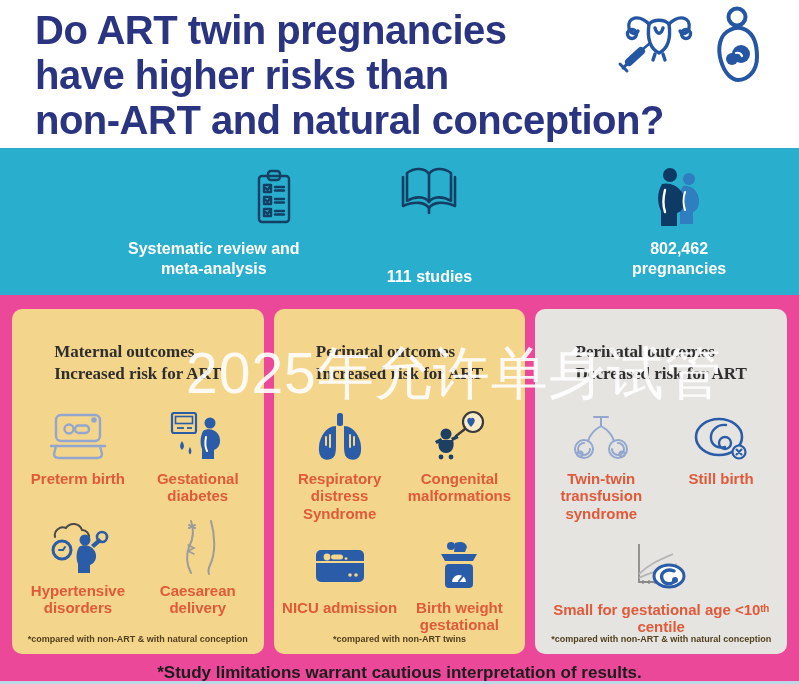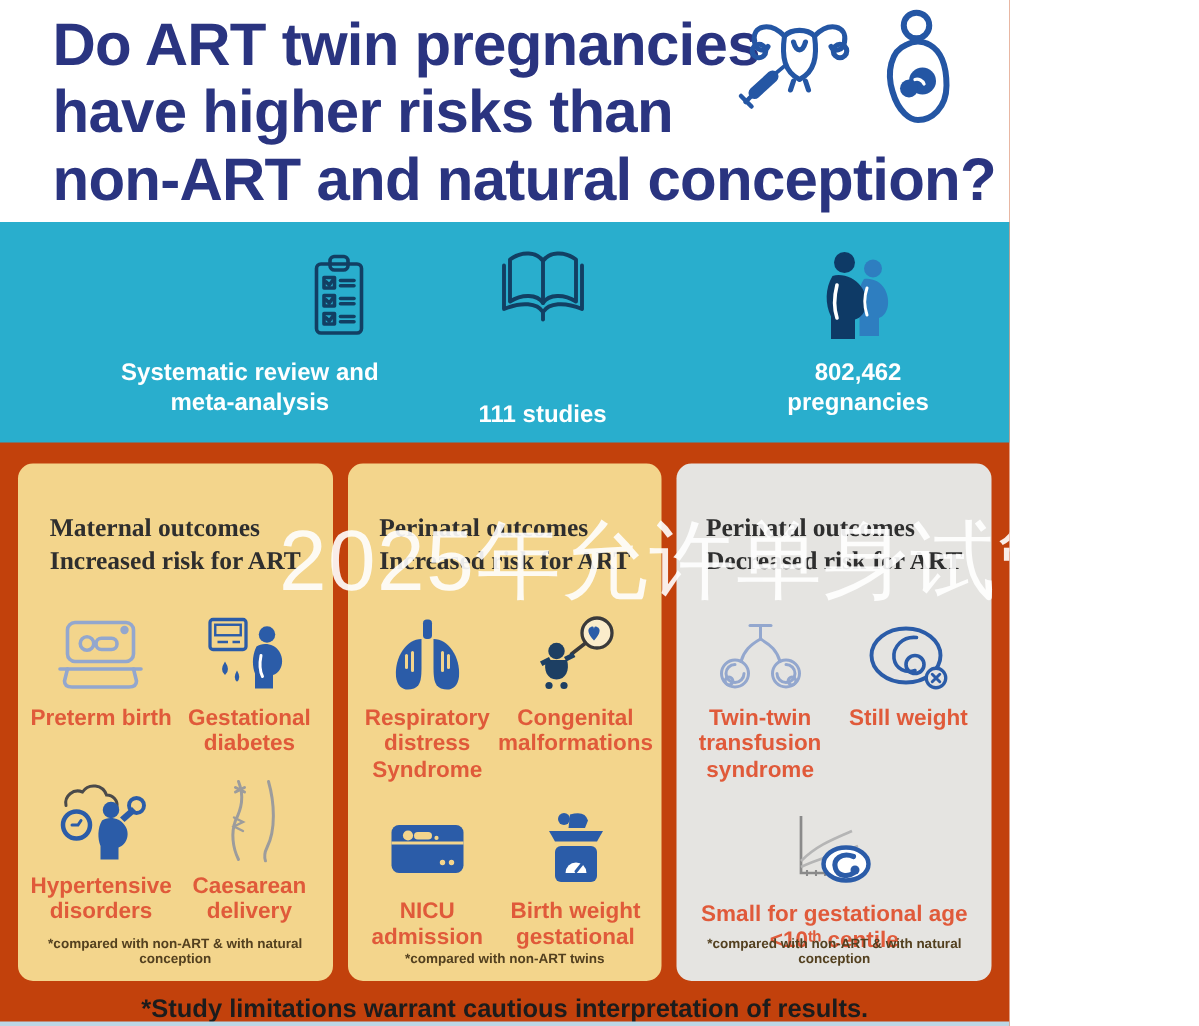--- a/index.html
+++ b/index.html
@@ -1,17 +1,17 @@
 <!DOCTYPE html>
 <html><head>
 <meta charset="utf-8">
 <style>
   * { margin:0; padding:0; box-sizing:border-box; }
   html,body { width:799px; height:684px; background:#fff; font-family:"Liberation Sans", sans-serif; }
-  .page { position:relative; width:673px; height:684px; overflow:hidden; background:#c2410c; }
+  .page { position:relative; width:799px; height:684px; overflow:hidden; background:#ec4899; }
 
   
   .header { position:relative; height:148px; background:#fff; }
   .title { padding:8px 0 0 35px; color:#2A3480; font-weight:bold; font-size:40px; line-height:45px; letter-spacing:-0.5px; }
   .header-icons { position:absolute; top:6px; right:32px; display:flex; gap:12px; align-items:flex-start; }
 
   
   .band { height:147px; background:#29AECD; display:flex; align-items:center; }
   .band-col { display:flex; flex-direction:column; align-items:center; justify-content:center; }
   .band-col.c1 { width:37.5%;align-items:flex-end; } .band-col.c2 { width:32.5%;gap:36px; } .band-col.c3 { width:30%; }
@@ -317,21 +317,21 @@
         <div class="item">
           <span class="item-icon">
             <svg width="62" height="52" viewBox="0 0 62 52" fill="none" stroke="#2B5CA8" stroke-linecap="round">
               <ellipse cx="29" cy="26" rx="23" ry="18" stroke-width="2.6"></ellipse>
               <path d="M36,14 c-9,-1 -16,6 -15,14 c1,7 8,10 14,8" stroke-width="2.4"></path>
               <circle cx="35" cy="32" r="6" stroke-width="2.4"></circle>
               <circle cx="49" cy="41" r="6.5" fill="#E5E4E1" stroke-width="2.2"></circle>
               <path d="M46.5,38.5 l5,5 m0,-5 l-5,5" stroke-width="2"></path>
             </svg>
           </span>
-          <div class="item-label">Still weight</div>
+          <div class="item-label">Still birth</div>
         </div>
         <div class="item span2" style="margin-top:8px;">
           <span class="item-icon">
             <svg width="72" height="54" viewBox="0 0 72 54" fill="none">
               <path d="M14,4 v38 h40" stroke="#8a8a8a" stroke-width="1.8"></path>
               <g stroke="#8a8a8a" stroke-width="1.4">
                 <line x1="18" y1="40" x2="18" y2="44"></line>
                   <line x1="24" y1="40" x2="24" y2="44"></line>
                 <line x1="30" y1="40" x2="30" y2="44"></line>
                   <line x1="36" y1="40" x2="36" y2="44"></line>

